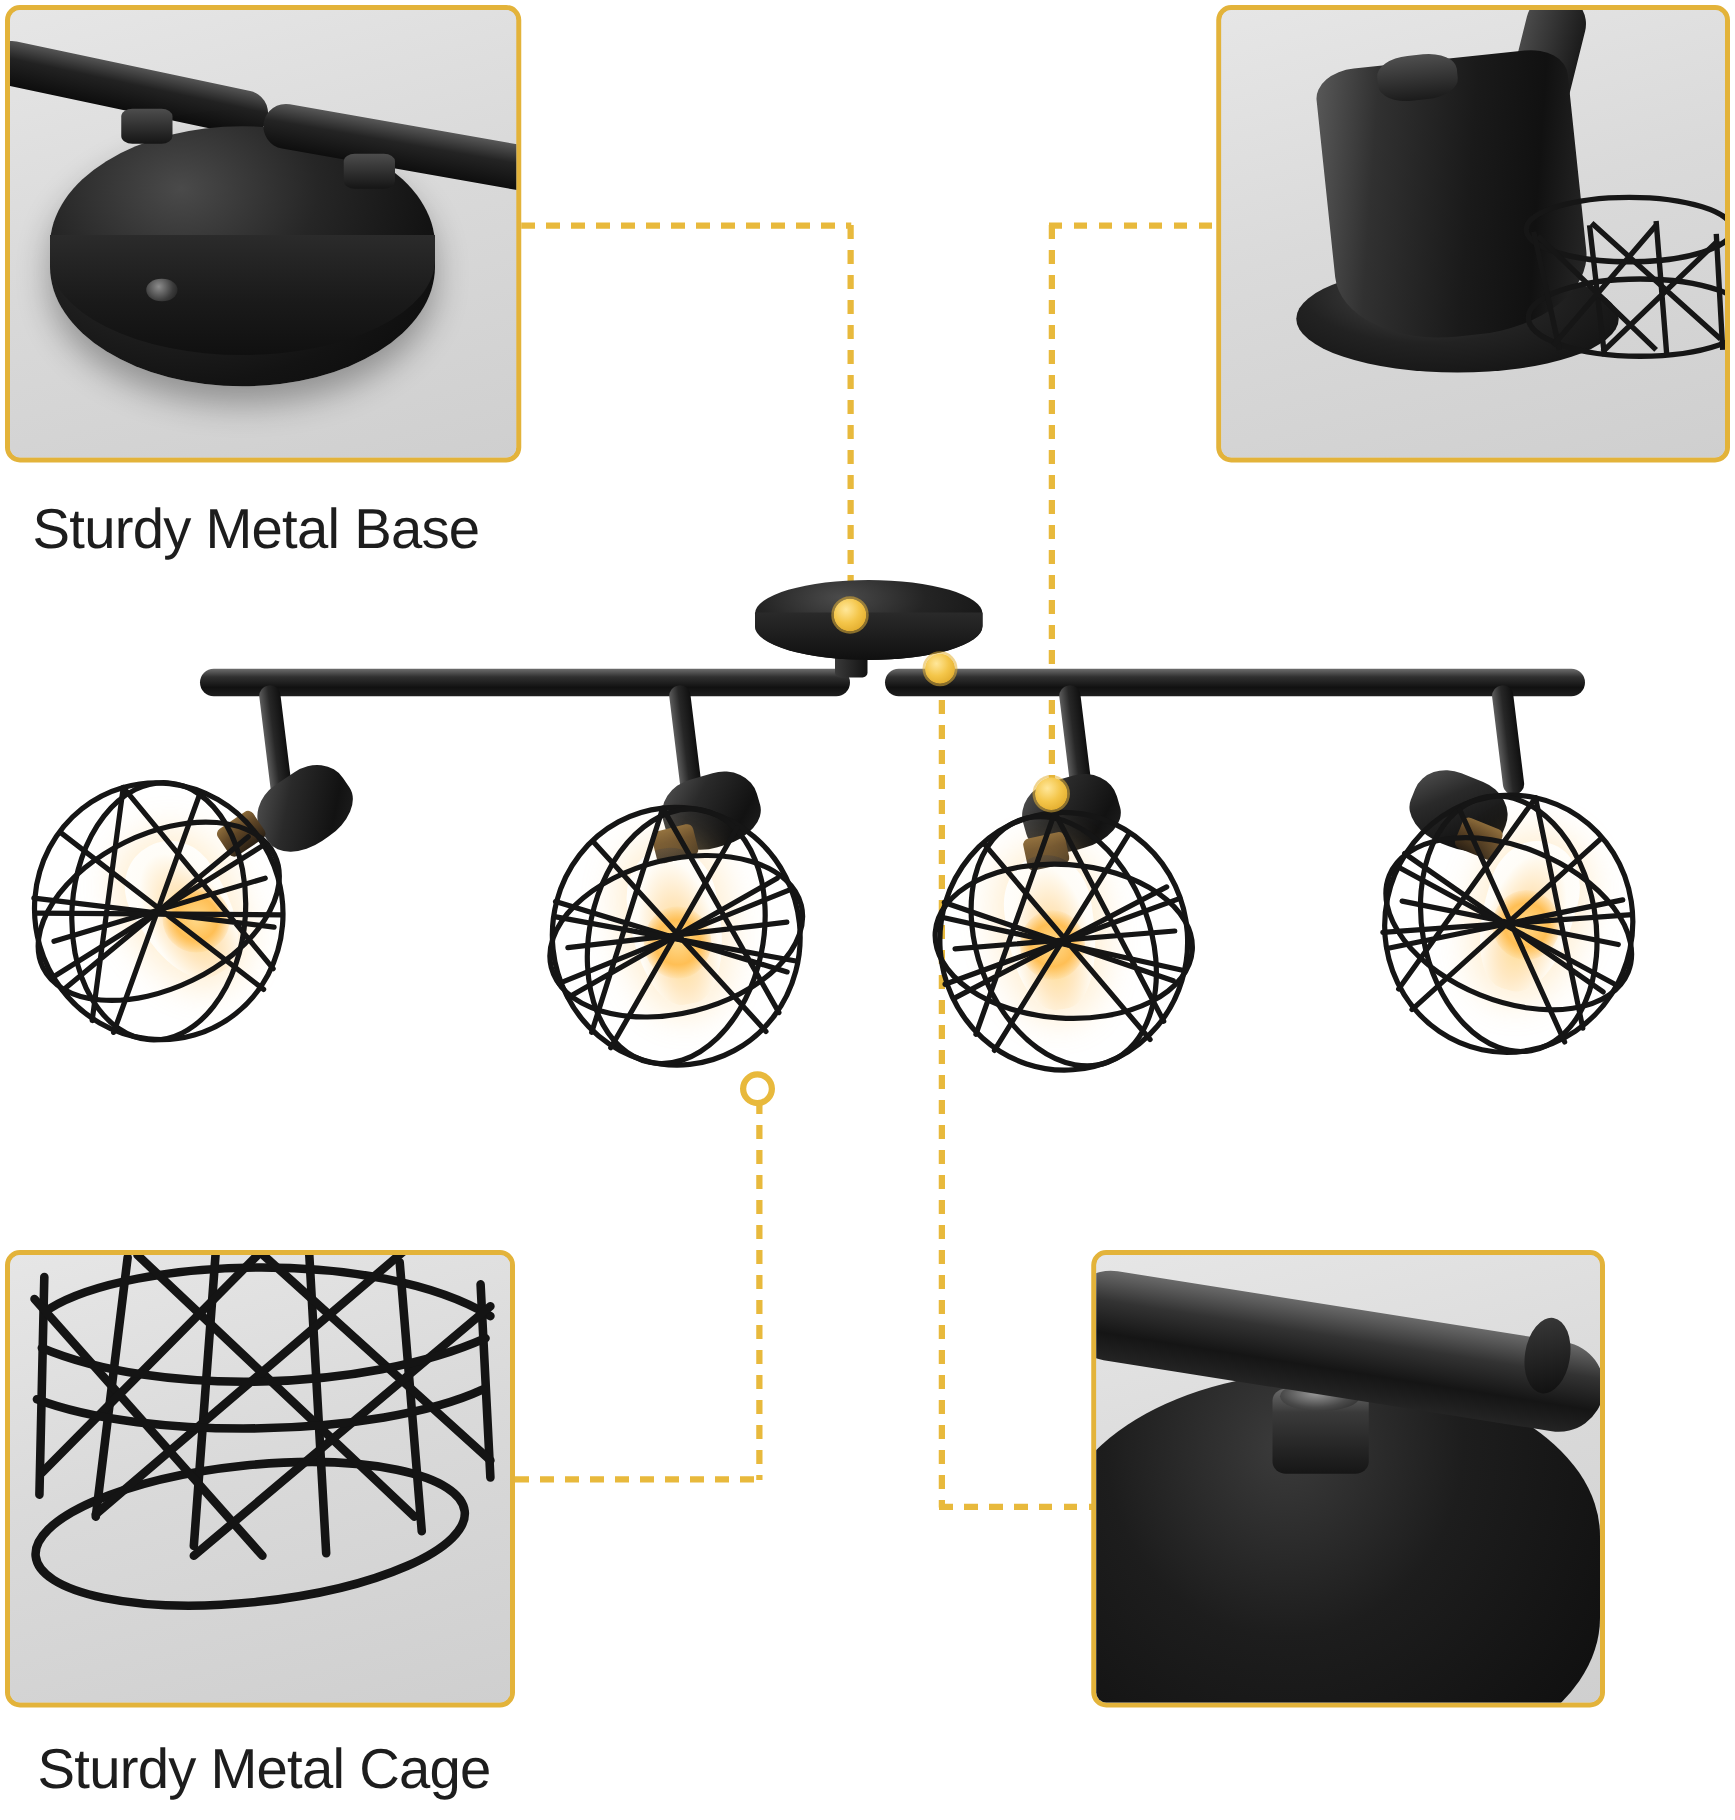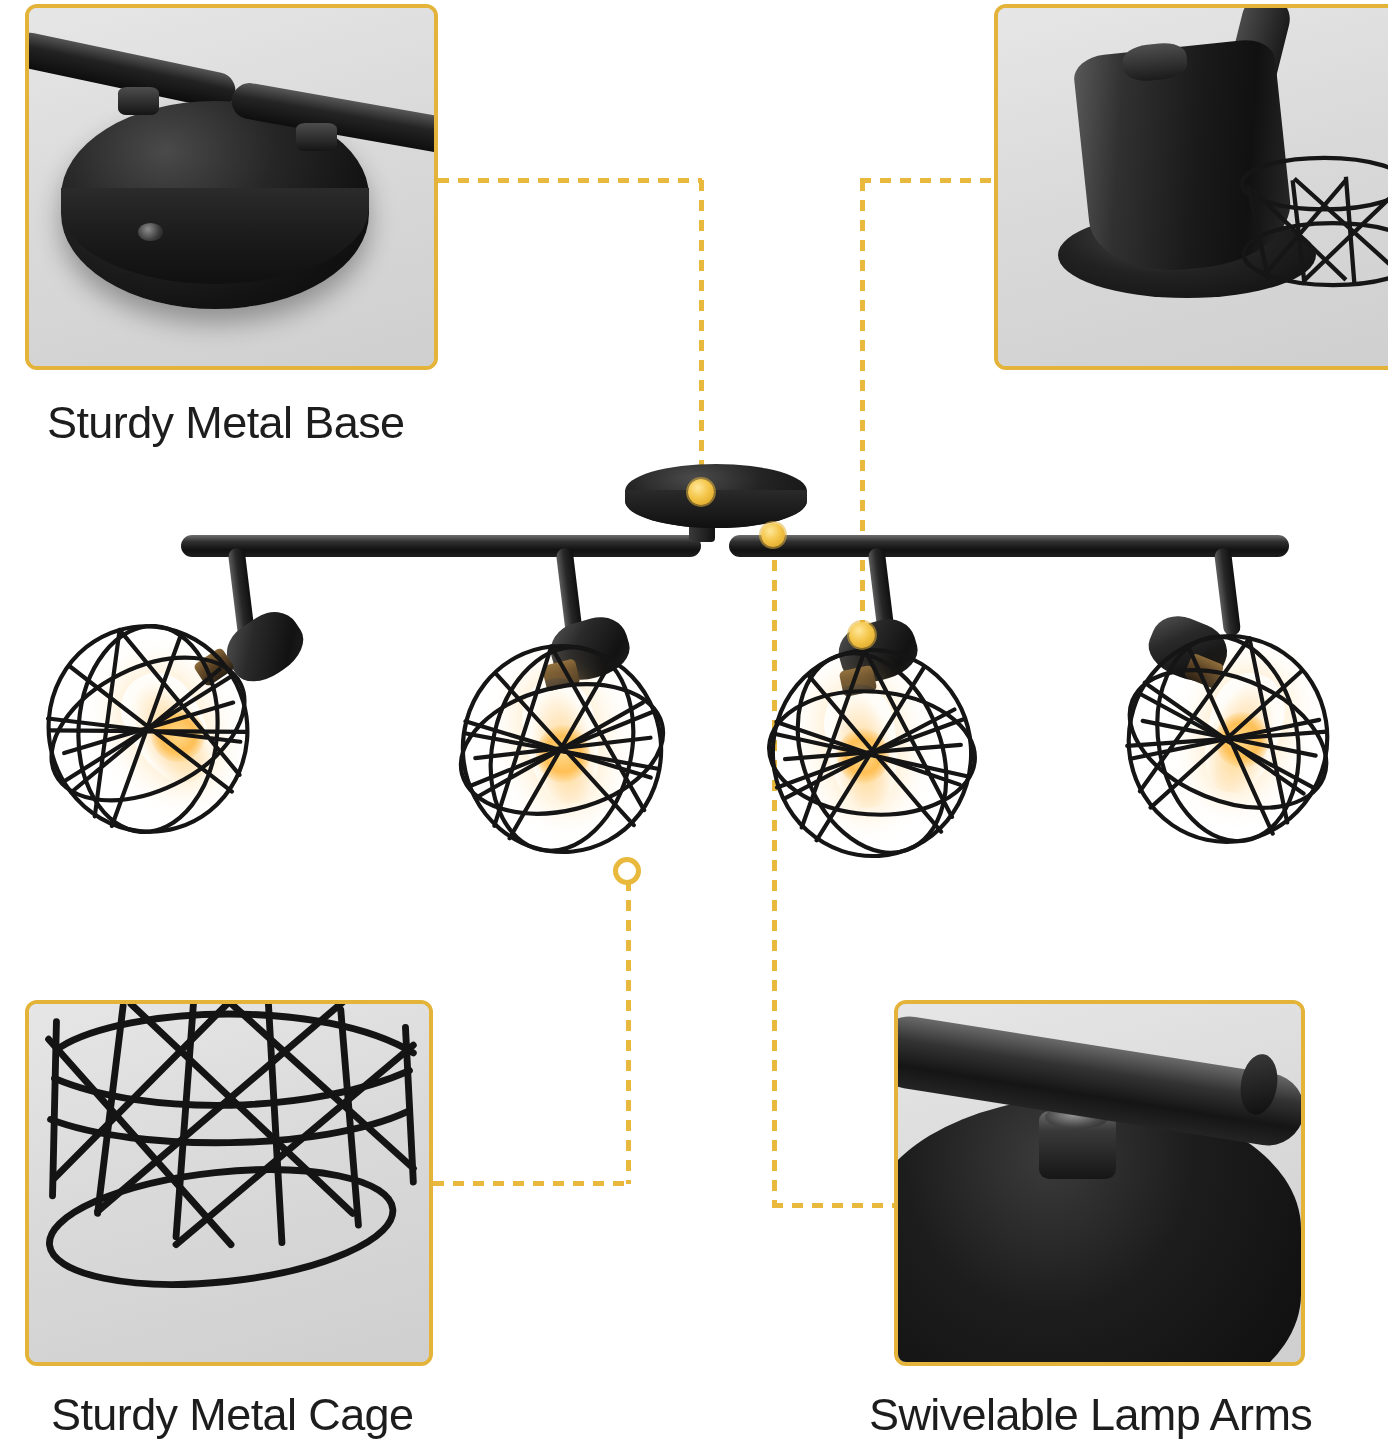--- a/index.html
+++ b/index.html
@@ -3,21 +3,21 @@
 <meta charset="utf-8">
 <style>
   * { box-sizing: border-box; margin: 0; padding: 0; }
   html, body { background: #ffffff; }
   body {
     width: 1388px; height: 1456px;
     font-family: "Liberation Sans", sans-serif;
     position: relative; overflow: hidden;
   }
 
-  #stage { position: absolute; inset: 0; margin-left: 21px; }
+  #stage { position: absolute; inset: 0; }
 
   
   .callout {
     position: absolute;
     border: 4px solid #e3b33a;
     border-radius: 12px;
     background: #dcdcdc;
     overflow: hidden;
   }
   .callout .photo { position: absolute; inset: 0; }
@@ -291,21 +291,20 @@
   <div class="callout-label" style="left:30px; top:1392px;">Sturdy Metal Cage</div>
 
   <div class="callout" style="left:873px; top:1000px; width:411px; height:366px;">
     <div class="photo bgmetal">
       <div class="b4-plate"></div>
       <div class="b4-knob"></div>
       <div class="b4-rod"></div>
       <div class="b4-rodcap"></div>
     </div>
   </div>
-  <div class="callout-label" style="left:848px; top:1392px;">Swivelable Lamp Arms</div>
 
   <div id="product">
 
     <div class="bar bar-left"></div>
     <div class="bar bar-right"></div>
     <div class="canopy-neck"></div>
     <div class="canopy"></div>
 
     <div class="stem" style="left:212px; top:108px; height:92px; transform:rotate(-7deg);"></div>
     <div class="head" style="left:205px; top:178px; transform:rotate(-34deg);"></div>

